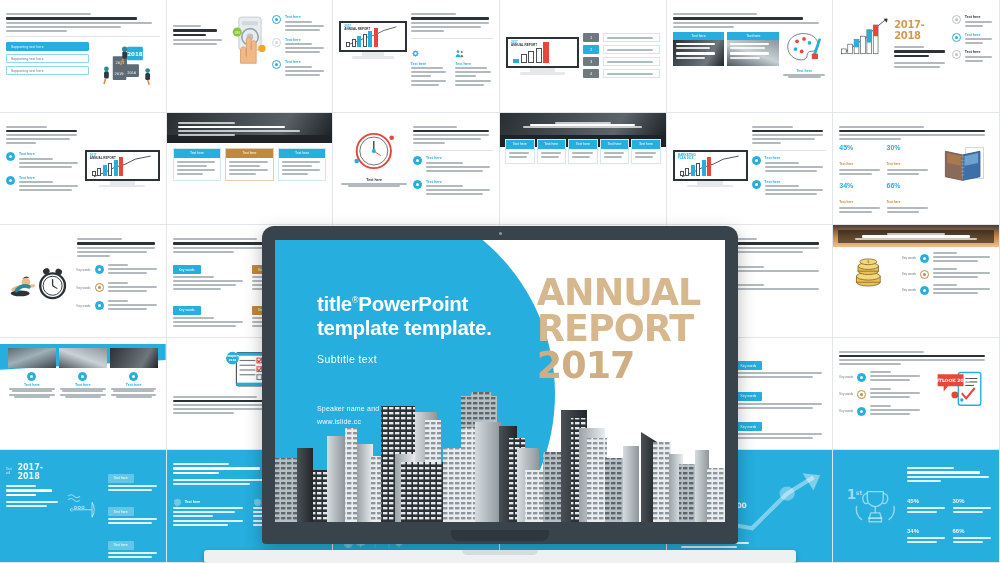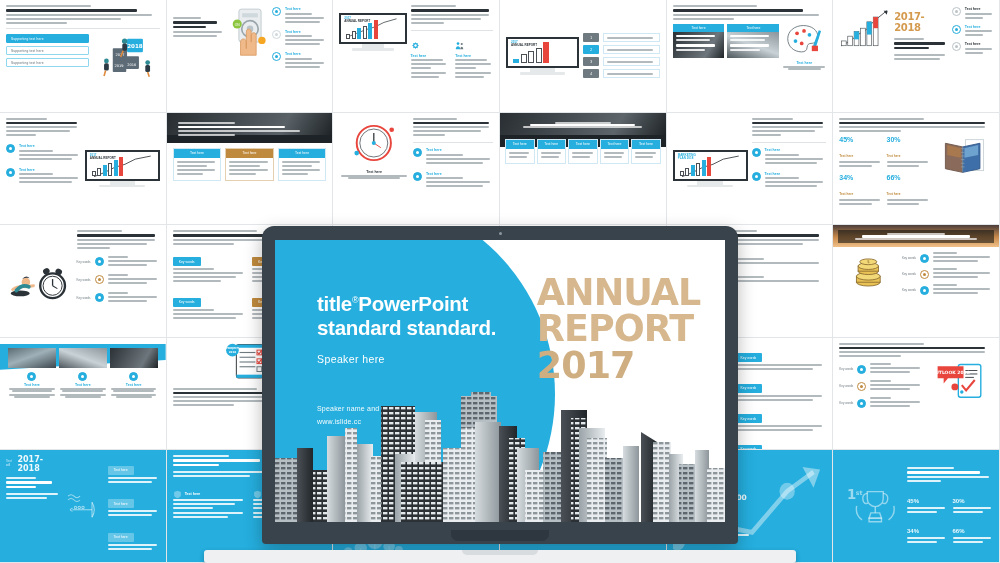--- a/index.html
+++ b/index.html
@@ -5,21 +5,21 @@
   *{box-sizing:border-box;margin:0;padding:0}
   html,body{width:1000px;height:563px;overflow:hidden;background:#fff;
     font-family:"Liberation Sans",sans-serif;}
   #stage{position:relative;width:1000px;height:563px;background:#fff;overflow:hidden}
 
   
   #grid{position:absolute;inset:0;display:grid;
         grid-template-columns:repeat(6,1fr);
         grid-template-rows:repeat(5,1fr);}
   .thumb{position:relative;background:#fff;border-right:1px solid #e3e6e8;border-bottom:1px solid #e3e6e8;
-         overflow:hidden;padding:5px 6px;}
+         overflow:hidden;padding:13px 6px;}
   .thumb.blue{background:#25aede}
   .thumb.blue *{--t:1}
   
   .tl{height:2px;background:#9aa3a8;border-radius:1px;margin-bottom:2px;opacity:.75}
   .tl.w40{width:40%}.tl.w55{width:55%}.tl.w65{width:65%}.tl.w75{width:75%}.tl.w85{width:85%}.tl.w95{width:95%}
   .tl.dark{background:#2c3338;height:2.5px;opacity:1}
   .tl.white{background:#fff;opacity:.85}
   .tl.whitedark{background:#fff;opacity:1;height:2.5px}
   .hdr{margin-bottom:4px}
   .rule{height:1px;background:#dfe3e6;margin:4px 0 5px}
@@ -1318,24 +1318,24 @@
 
   <div id="laptop">
     <div class="lid">
       <div class="cam"></div>
       <div class="screen">
         <div class="slide">
           <div class="bigcircle"></div>
 
           <div class="s-title">
             <span>title</span><sup>®</sup><span>PowerPoint</span><br>
-            <span>standard standard.</span>
-          </div>
-
-          <div class="s-sub">Speaker here</div>
+            <span>template template.</span>
+          </div>
+
+          <div class="s-sub">Subtitle text</div>
 
           <div class="s-speaker">
             <div>Speaker name and title</div>
             <div>www.islide.cc</div>
           </div>
 
           <div class="s-annual">
             <span>ANNUAL</span>
             <span>REPORT</span>
             <span class="y">2017</span>

